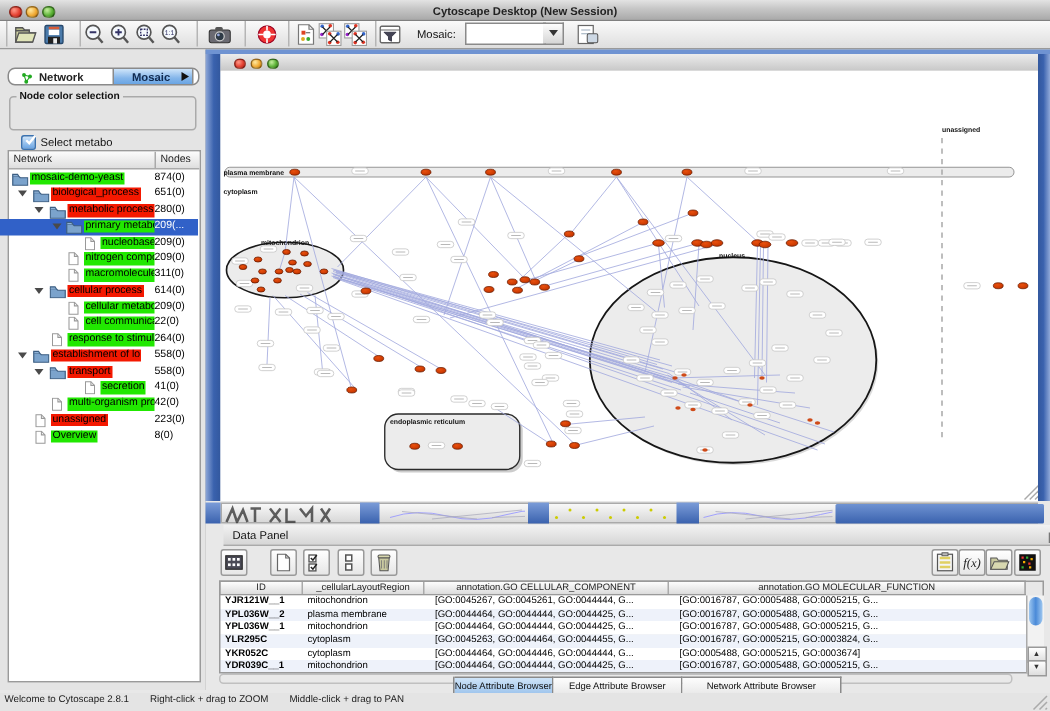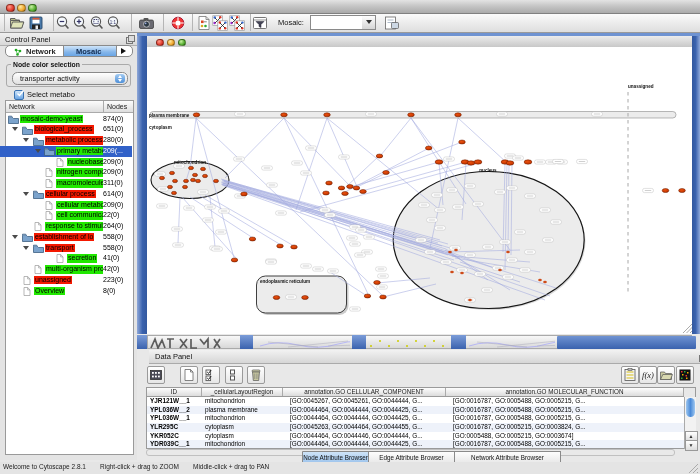--- a/index.html
+++ b/index.html
@@ -1,16 +1,17 @@
 <!DOCTYPE html>
 <html><head><meta charset="utf-8"><style>*{margin:0;padding:0;box-sizing:content-box;}body{width:700px;height:474px;font-family:"Liberation Sans",sans-serif;background:#e8e8e8;overflow:hidden;position:relative;}.abs{position:absolute;}</style></head><body>
 <div class="abs" style="left:0;top:0;width:700px;height:13px;background:linear-gradient(#e3e3e3,#c6c6c6 45%,#aaaaaa);border-bottom:1px solid #808080;">
     <div class="abs" style="left:6px;top:3.5px;width:6.5px;height:6.5px;border-radius:50%;background:radial-gradient(circle at 35% 30%,#ff9a8a,#e33d2e 60%,#a02015);border:0.5px solid rgba(0,0,0,.35);"></div>
     <div class="abs" style="left:17px;top:3.5px;width:6.5px;height:6.5px;border-radius:50%;background:radial-gradient(circle at 35% 30%,#ffe9a0,#f0a830 60%,#b07010);border:0.5px solid rgba(0,0,0,.35);"></div>
     <div class="abs" style="left:28px;top:3.5px;width:6.5px;height:6.5px;border-radius:50%;background:radial-gradient(circle at 35% 30%,#c8f0a0,#58b033 60%,#2f7015);border:0.5px solid rgba(0,0,0,.35);"></div>
+    <div class="abs" style="left:0;top:2.5px;width:700px;text-align:center;font-size:7.5px;font-weight:bold;color:#222;">Cytoscape Desktop (New Session)</div>
   </div>
 <div class="abs" style="left:0;top:14px;width:700px;height:18px;background:linear-gradient(#fafafa,#dedede);border-bottom:1px solid #9a9a9a;"></div>
 <div style="position:absolute;left:9px;top:15px;width:16px;height:16px;"><svg width="16" height="16" viewBox="0 0 16 16">
       <path d="M1.5 5.5 V3.5 h4.5 l1.5 1.5 h3 V6.5" fill="#b8bc8a" stroke="#555" stroke-width="0.9"></path>
       <path d="M1.5 13 V5.5 H10.5 V7 H14.5 L12.5 13 Z" fill="#d4d8a8" stroke="#555" stroke-width="0.9"></path>
       <path d="M1.5 13 L3.5 7 H14.8 L12.8 13 Z" fill="#e0e4b8" stroke="#555" stroke-width="0.9"></path>
     </svg></div>
 <div style="position:absolute;left:28px;top:15px;width:16px;height:16px;"><svg width="16" height="16" viewBox="0 0 16 16">
       <rect x="2" y="2" width="12" height="12" rx="1" fill="#4a7aaa" stroke="#27486c" stroke-width="0.9"></rect>
       <rect x="4.5" y="2.8" width="7" height="1.8" fill="#d85c38"></rect>
@@ -100,53 +101,39 @@
       <path d="M4.5 5 H10.5 M4.5 7.5 H10.5" stroke="#9ab" stroke-width="0.8"></path>
       <rect x="8.5" y="7.5" width="7" height="6" rx="1" fill="#cdd8e4" stroke="#555" stroke-width="0.7"></rect>
     </svg></div>
 <div style="position:absolute;left:3.5px;top:14px;width:1px;height:17px;background:#b5b5b5;"></div>
 <div style="position:absolute;left:53px;top:14px;width:1px;height:17px;background:#b5b5b5;"></div>
 <div style="position:absolute;left:131px;top:14px;width:1px;height:17px;background:#b5b5b5;"></div>
 <div style="position:absolute;left:163px;top:14px;width:1px;height:17px;background:#b5b5b5;"></div>
 <div style="position:absolute;left:192px;top:14px;width:1px;height:17px;background:#b5b5b5;"></div>
 <div style="position:absolute;left:250px;top:14px;width:1px;height:17px;background:#b5b5b5;"></div>
 <div class="abs" style="left:0;top:33px;width:137px;height:427px;background:#e4e4e4;border-right:1px solid #9a9a9a;">
-    <div class="abs" style="left:0;top:0;width:137px;height:12px;background:linear-gradient(#f0f0f0,#d8d8d8);border-bottom:1px solid #b0b0b0;">
-      <span class="abs" style="left:5px;top:1.5px;font-size:7.5px;color:#111;">Control Panel</span>
-      <svg class="abs" style="left:126px;top:2px;" width="9" height="9" viewBox="0 0 9 9">
-        <rect x="0.5" y="2.5" width="6" height="6" fill="none" stroke="#777" stroke-width="1"></rect>
-        <rect x="2.5" y="0.5" width="6" height="6" fill="#ddd" stroke="#777" stroke-width="1"></rect>
-      </svg>
-    </div>
     <div class="abs" style="left:5px;top:12px;width:126px;height:10px;border:1px solid #8a8a8a;border-radius:5px;background:#fff;overflow:hidden;">
       <div class="abs" style="left:0;top:0;width:57px;height:10px;">
         <svg class="abs" style="left:8px;top:1.5px" width="8" height="8" viewBox="0 0 8 8">
           <circle cx="2" cy="2" r="1.3" fill="#2a2"></circle>
           <circle cx="6" cy="3" r="1.3" fill="#2a2"></circle>
           <circle cx="3.5" cy="6.5" r="1.3" fill="#2a2"></circle>
           <path d="M2 2 L6 3 L3.5 6.5 Z" fill="none" stroke="#2a2" stroke-width="0.7"></path>
         </svg>
         <span class="abs" style="left:20px;top:1px;font-size:7.5px;font-weight:bold;color:#222;">Network</span>
       </div>
-      <div class="abs" style="left:57px;top:0;width:52px;height:10px;background:linear-gradient(#cfe5fa,#85b6ea 60%,#6aa5e4);border-left:1px solid #8a8a8a;border-right:1px solid #8a8a8a;">
+      <div class="abs" style="left:69px;top:0;width:52px;height:10px;background:linear-gradient(#cfe5fa,#85b6ea 60%,#6aa5e4);border-left:1px solid #8a8a8a;border-right:1px solid #8a8a8a;">
         <span class="abs" style="left:12px;top:1px;font-size:7.5px;font-weight:bold;color:#102a50;">Mosaic</span>
       </div>
       <div class="abs" style="left:110px;top:0;width:16px;height:10px;">
         <div class="abs" style="left:5px;top:2px;width:0;height:0;border-top:3.2px solid transparent;border-bottom:3.2px solid transparent;border-left:5px solid #111;"></div>
       </div>
     </div>
     <div class="abs" style="left:6px;top:31px;width:123px;height:21px;border:1px solid #aaa;border-radius:3px;"></div>
     <span class="abs" style="left:11px;top:27.5px;font-size:6.8px;font-weight:bold;background:#e4e4e4;padding:0 2px;color:#111;">Node color selection</span>
-    <div class="abs" style="left:12px;top:39px;width:114px;height:11px;background:linear-gradient(#ffffff,#e0e0e0);border:1px solid #8a8a8a;border-radius:5.5px;">
-      <span class="abs" style="left:7px;top:1.2px;font-size:7.3px;color:#111;">transporter activity</span>
-      <div class="abs" style="left:102px;top:1px;width:10px;height:8.5px;background:linear-gradient(#a5ccf2,#4d8fd8);border-radius:3px;">
-        <div class="abs" style="left:2.8px;top:1.2px;width:0;height:0;border-left:2.6px solid transparent;border-right:2.6px solid transparent;border-bottom:3px solid #fff;"></div>
-        <div class="abs" style="left:2.8px;top:5.2px;width:0;height:0;border-left:2.6px solid transparent;border-right:2.6px solid transparent;border-top:3px solid #fff;"></div>
-      </div>
-    </div>
     <div class="abs" style="left:14px;top:56.5px;width:8px;height:8px;background:linear-gradient(#cfe5fa,#6aa5e4);border:1px solid #3a72b0;border-radius:2px;">
       <svg class="abs" style="left:0.5px;top:-1.5px" width="9" height="9" viewBox="0 0 9 9">
         <path d="M1.5 4.5 L3.5 6.5 L7.5 1.5" stroke="#fff" stroke-width="1.5" fill="none"></path>
       </svg>
     </div>
     <span class="abs" style="left:27px;top:56.5px;font-size:7.5px;color:#111;">Select metabo</span>
     <div class="abs" style="left:5px;top:67px;width:126.5px;height:353px;background:#fff;border:1px solid #9a9a9a;overflow:hidden;">
       <div class="abs" style="left:0;top:0;width:100%;height:11px;background:linear-gradient(#fcfcfc,#dedede);border-bottom:1px solid #aaa;">
         <span class="abs" style="left:3px;top:1.5px;font-size:7px;color:#222;">Network</span>
         <div class="abs" style="left:97px;top:0;width:1px;height:11px;background:#aaa;"></div>

